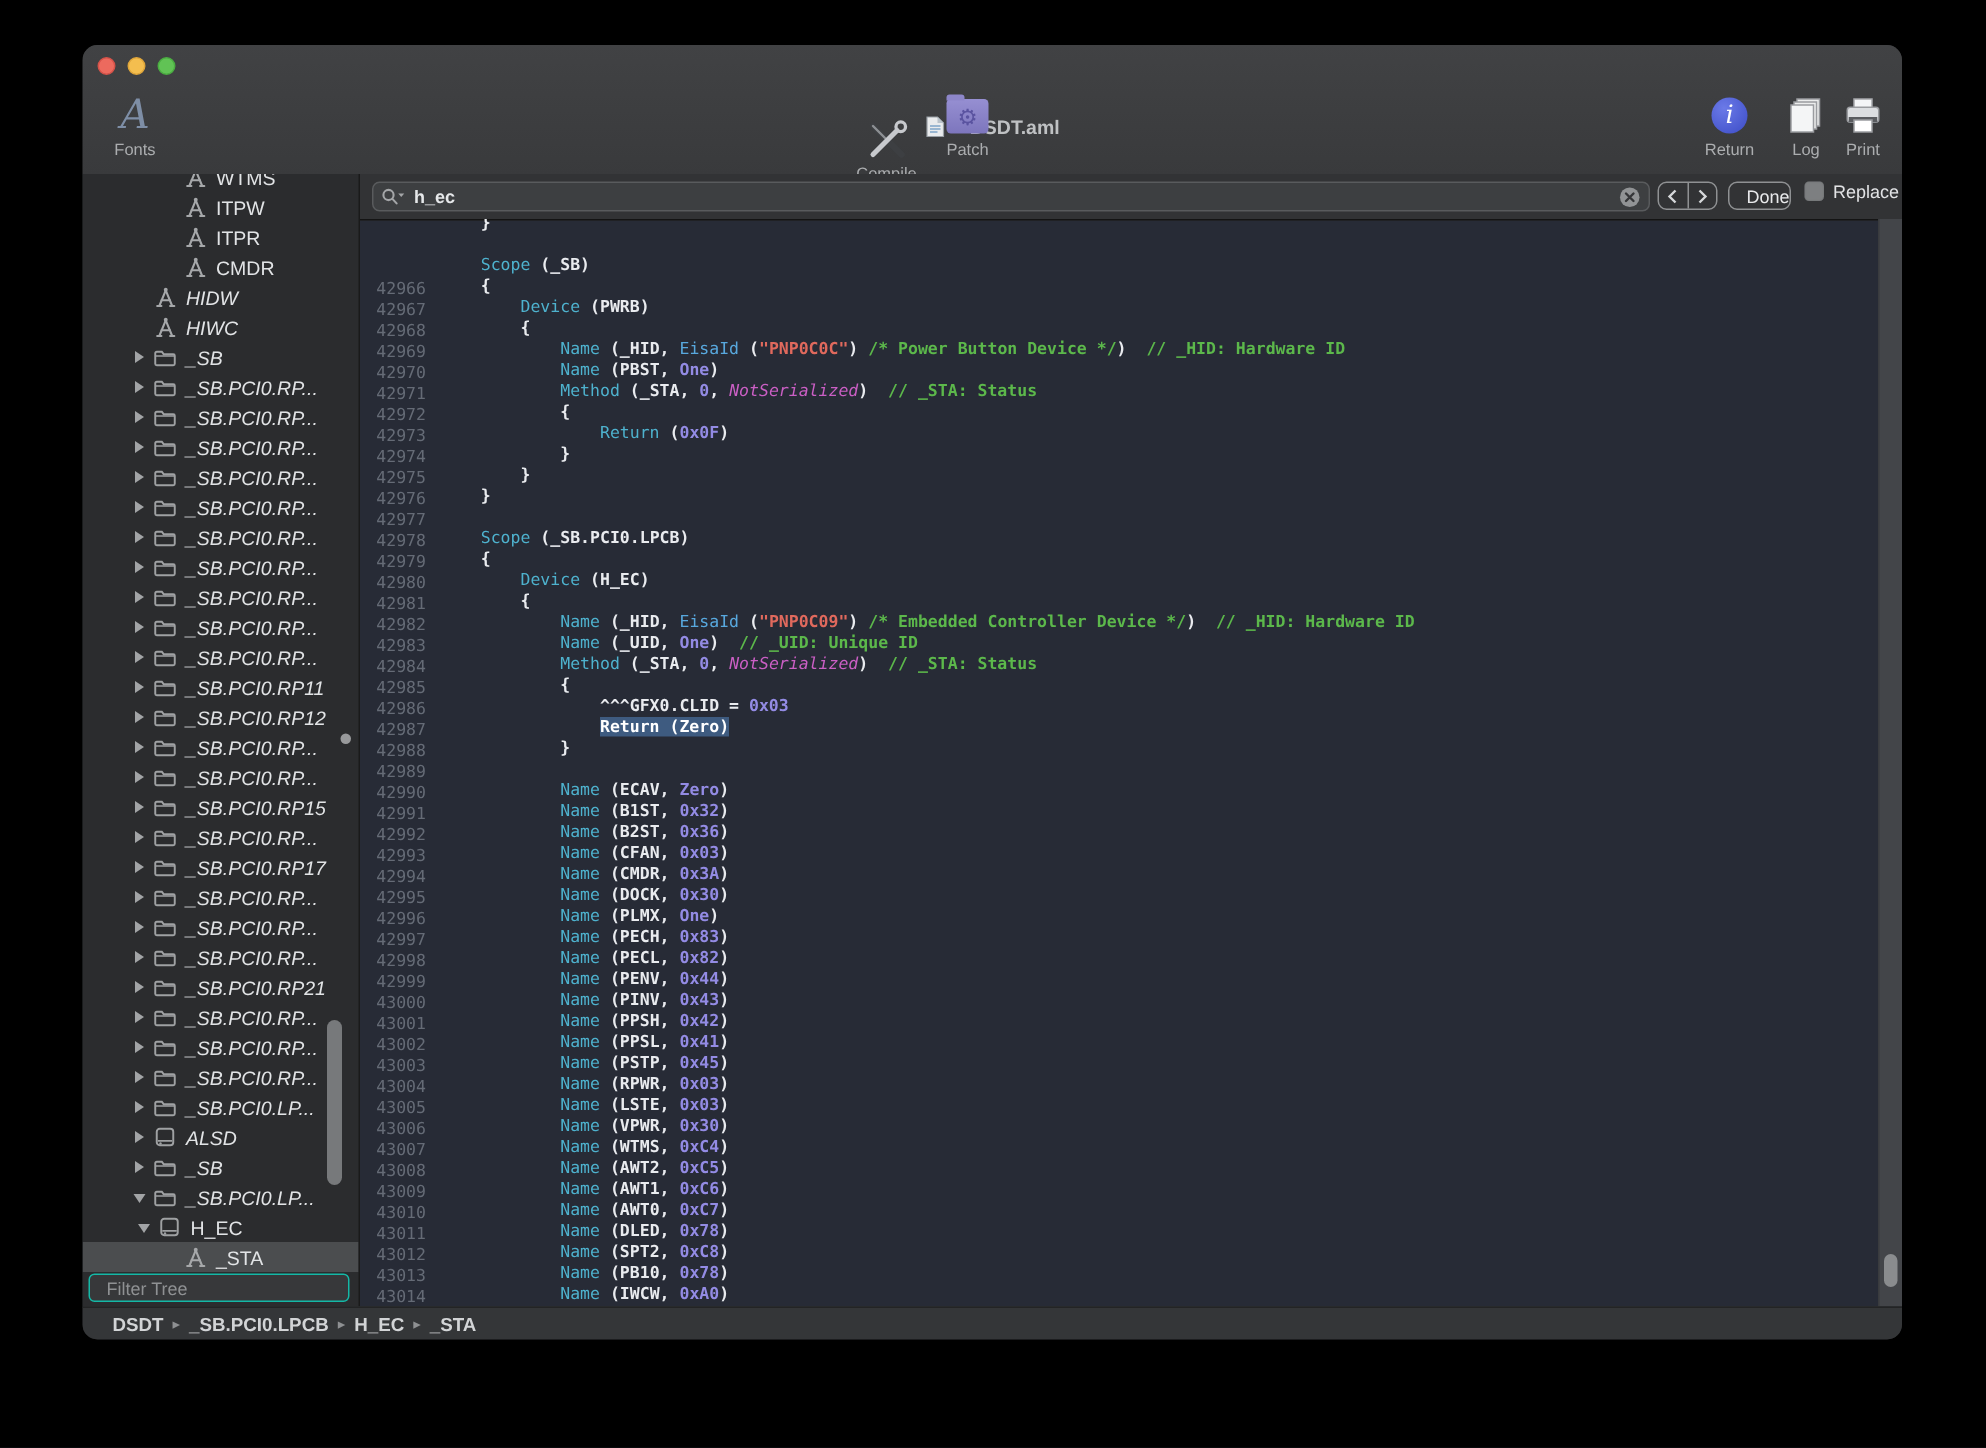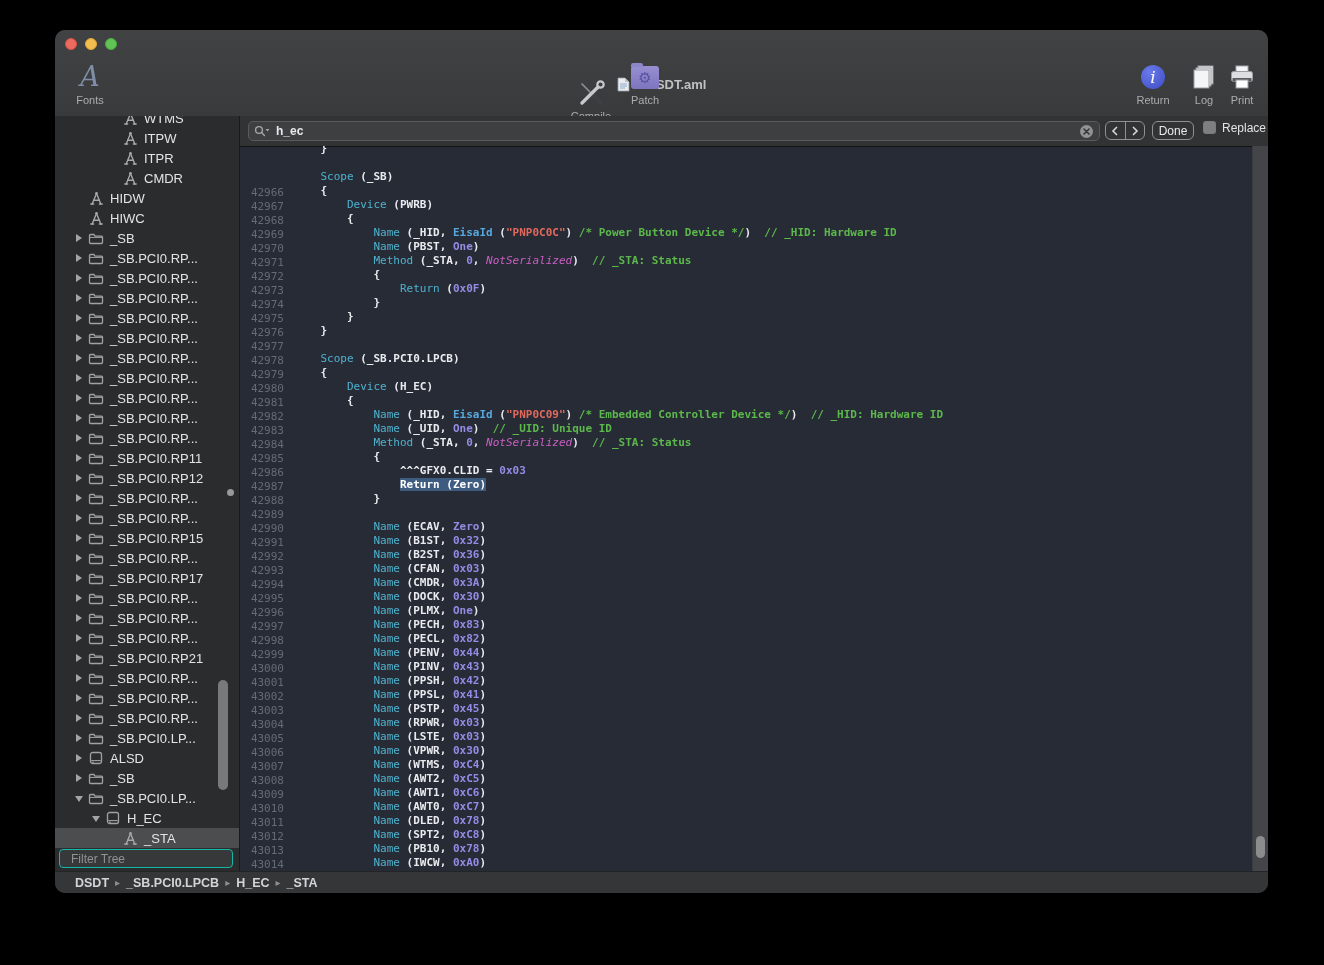--- a/index.html
+++ b/index.html
@@ -36,55 +36,55 @@
     display:flex;align-items:center;}
   .searchfield{position:absolute;left:8px;top:5px;width:852px;height:20px;border-radius:5px;background:#3d3f41;
     border:1px solid #595b5d;box-sizing:border-box;display:flex;align-items:center;padding:0 5px;gap:4px;}
   .searchfield input{flex:1;background:transparent;border:none;outline:none;color:#e6e8ea;font-size:12px;
     font-family:"Liberation Sans",sans-serif;font-weight:bold;}
   .seg{position:absolute;left:865px;top:5px;width:40px;height:19px;border:1px solid #8f9193;border-radius:6px;
     box-sizing:border-box;display:flex;}
   .seg button{flex:1;background:transparent;border:none;color:#d6d8da;padding:0;display:flex;align-items:center;justify-content:center;}
   .seg button:first-child{border-right:1px solid #8f9193;}
   .btn-done{position:absolute;left:912px;top:5px;width:42px;height:19px;border:1px solid #8f9193;border-radius:6px;
-    background:transparent;color:#e8e9eb;font-size:12px;font-family:"Liberation Sans",sans-serif;padding:0;}
+    background:transparent;color:#e8e9eb;font-size:12px;font-family:"Liberation Sans",sans-serif;padding:0;text-align:right;}
   .replace-wrap{position:absolute;left:963px;top:5px;height:19px;display:flex;gap:6px;}
   .checkbox{width:13px;height:13px;border-radius:3px;background:#7d7f81;box-shadow:inset 0 0 1px #5c5e60;}
   .replace-label{font-size:12px;color:#e2e3e5;}
   
   .editor{position:absolute;left:0;top:30px;right:0;bottom:0;overflow:hidden;}
   .code{position:absolute;left:0;top:-4px;right:15px;font-family:"DejaVu Sans Mono",monospace;
     font-size:11px;line-height:14px;white-space:pre;}
   .line{display:flex;height:14px;}
   .lnum{width:44px;flex:none;text-align:right;color:#656b76;padding-right:10px;margin-top:44px;}
   .src{font-weight:bold;color:#e9ebef;}
   .tk-i{color:#e9ebef;}
   .tk-k{color:#4eb2ce;font-weight:normal;}
-  .tk-k2{color:#58a8de;font-weight:bold;}
+  .tk-k2{color:#58a8de;font-weight:normal;}
   .tk-s{color:#e0695d;}
   .tk-c{color:#5cb84b;}
   .tk-n{color:#938be4;}
   .tk-a{color:#cb5fc5;font-weight:normal;font-style:italic;}
   .tk-h{background:#3e5b80;color:#ffffff;}
   .vscroll{position:absolute;right:0;top:0;bottom:0;width:15px;background:#434549;border-left:1px solid #393b3e;}
   .vthumb{position:absolute;left:3px;width:9px;height:22px;border-radius:5px;background:#8a8c8e;top:690px;}
   
   .sidebar{position:relative;width:185px;flex:none;background:#2b2c2e;border-right:1px solid #1a1a1a;
     box-sizing:border-box;overflow:hidden;}
   .tree{position:absolute;left:0;top:-8px;right:0;}
   .tree-row{height:20px;display:flex;align-items:center;color:#e2e4e6;font-size:13px;}
   .tree-row.selected{background:#4b4d4f;}
   .tlabel{margin-left:5px;white-space:nowrap;}
   .tico{width:18px;flex:none;display:flex;align-items:center;justify-content:center;}
   .tri{width:14px;height:20px;flex:none;position:relative;}
   .tri.collapsed::before{content:"";position:absolute;left:3px;top:6px;border-left:6px solid #a2a4a6;
     border-top:4px solid transparent;border-bottom:4px solid transparent;}
   .tri.expanded::before{content:"";position:absolute;left:2px;top:8px;border-top:6px solid #a2a4a6;
     border-left:4px solid transparent;border-right:4px solid transparent;}
-  .d2{padding-left:18px;} .d3{padding-left:35px;} .d4{padding-left:52px;}
+  .d2{padding-left:32px;font-style:italic;} .d3{padding-left:35px;} .d4{padding-left:52px;}
   .side-thumb{position:absolute;left:163px;top:564px;width:10px;height:110px;border-radius:5px;background:#77797b;}
   .side-dot{position:absolute;left:172px;top:373px;width:7px;height:7px;border-radius:50%;background:#98999b;}
   .filterfield{position:absolute;left:4px;right:6px;bottom:3px;height:19px;border-radius:4px;background:#37383a;
     border:1px solid #14b8a6;box-sizing:border-box;display:flex;align-items:center;padding:0 5px;gap:4px;}
   .filterfield input{flex:1;background:transparent;border:none;outline:none;color:#e6e8ea;font-size:12px;
     font-family:"Liberation Sans",sans-serif;}
   .filterfield input::placeholder{color:#8f9193;}
   
   .statusbar{position:absolute;left:0;right:0;bottom:0;height:22px;background:#343638;border-top:1px solid #232425;
     display:flex;align-items:center;padding-left:20px;box-sizing:border-box;gap:6px;}

